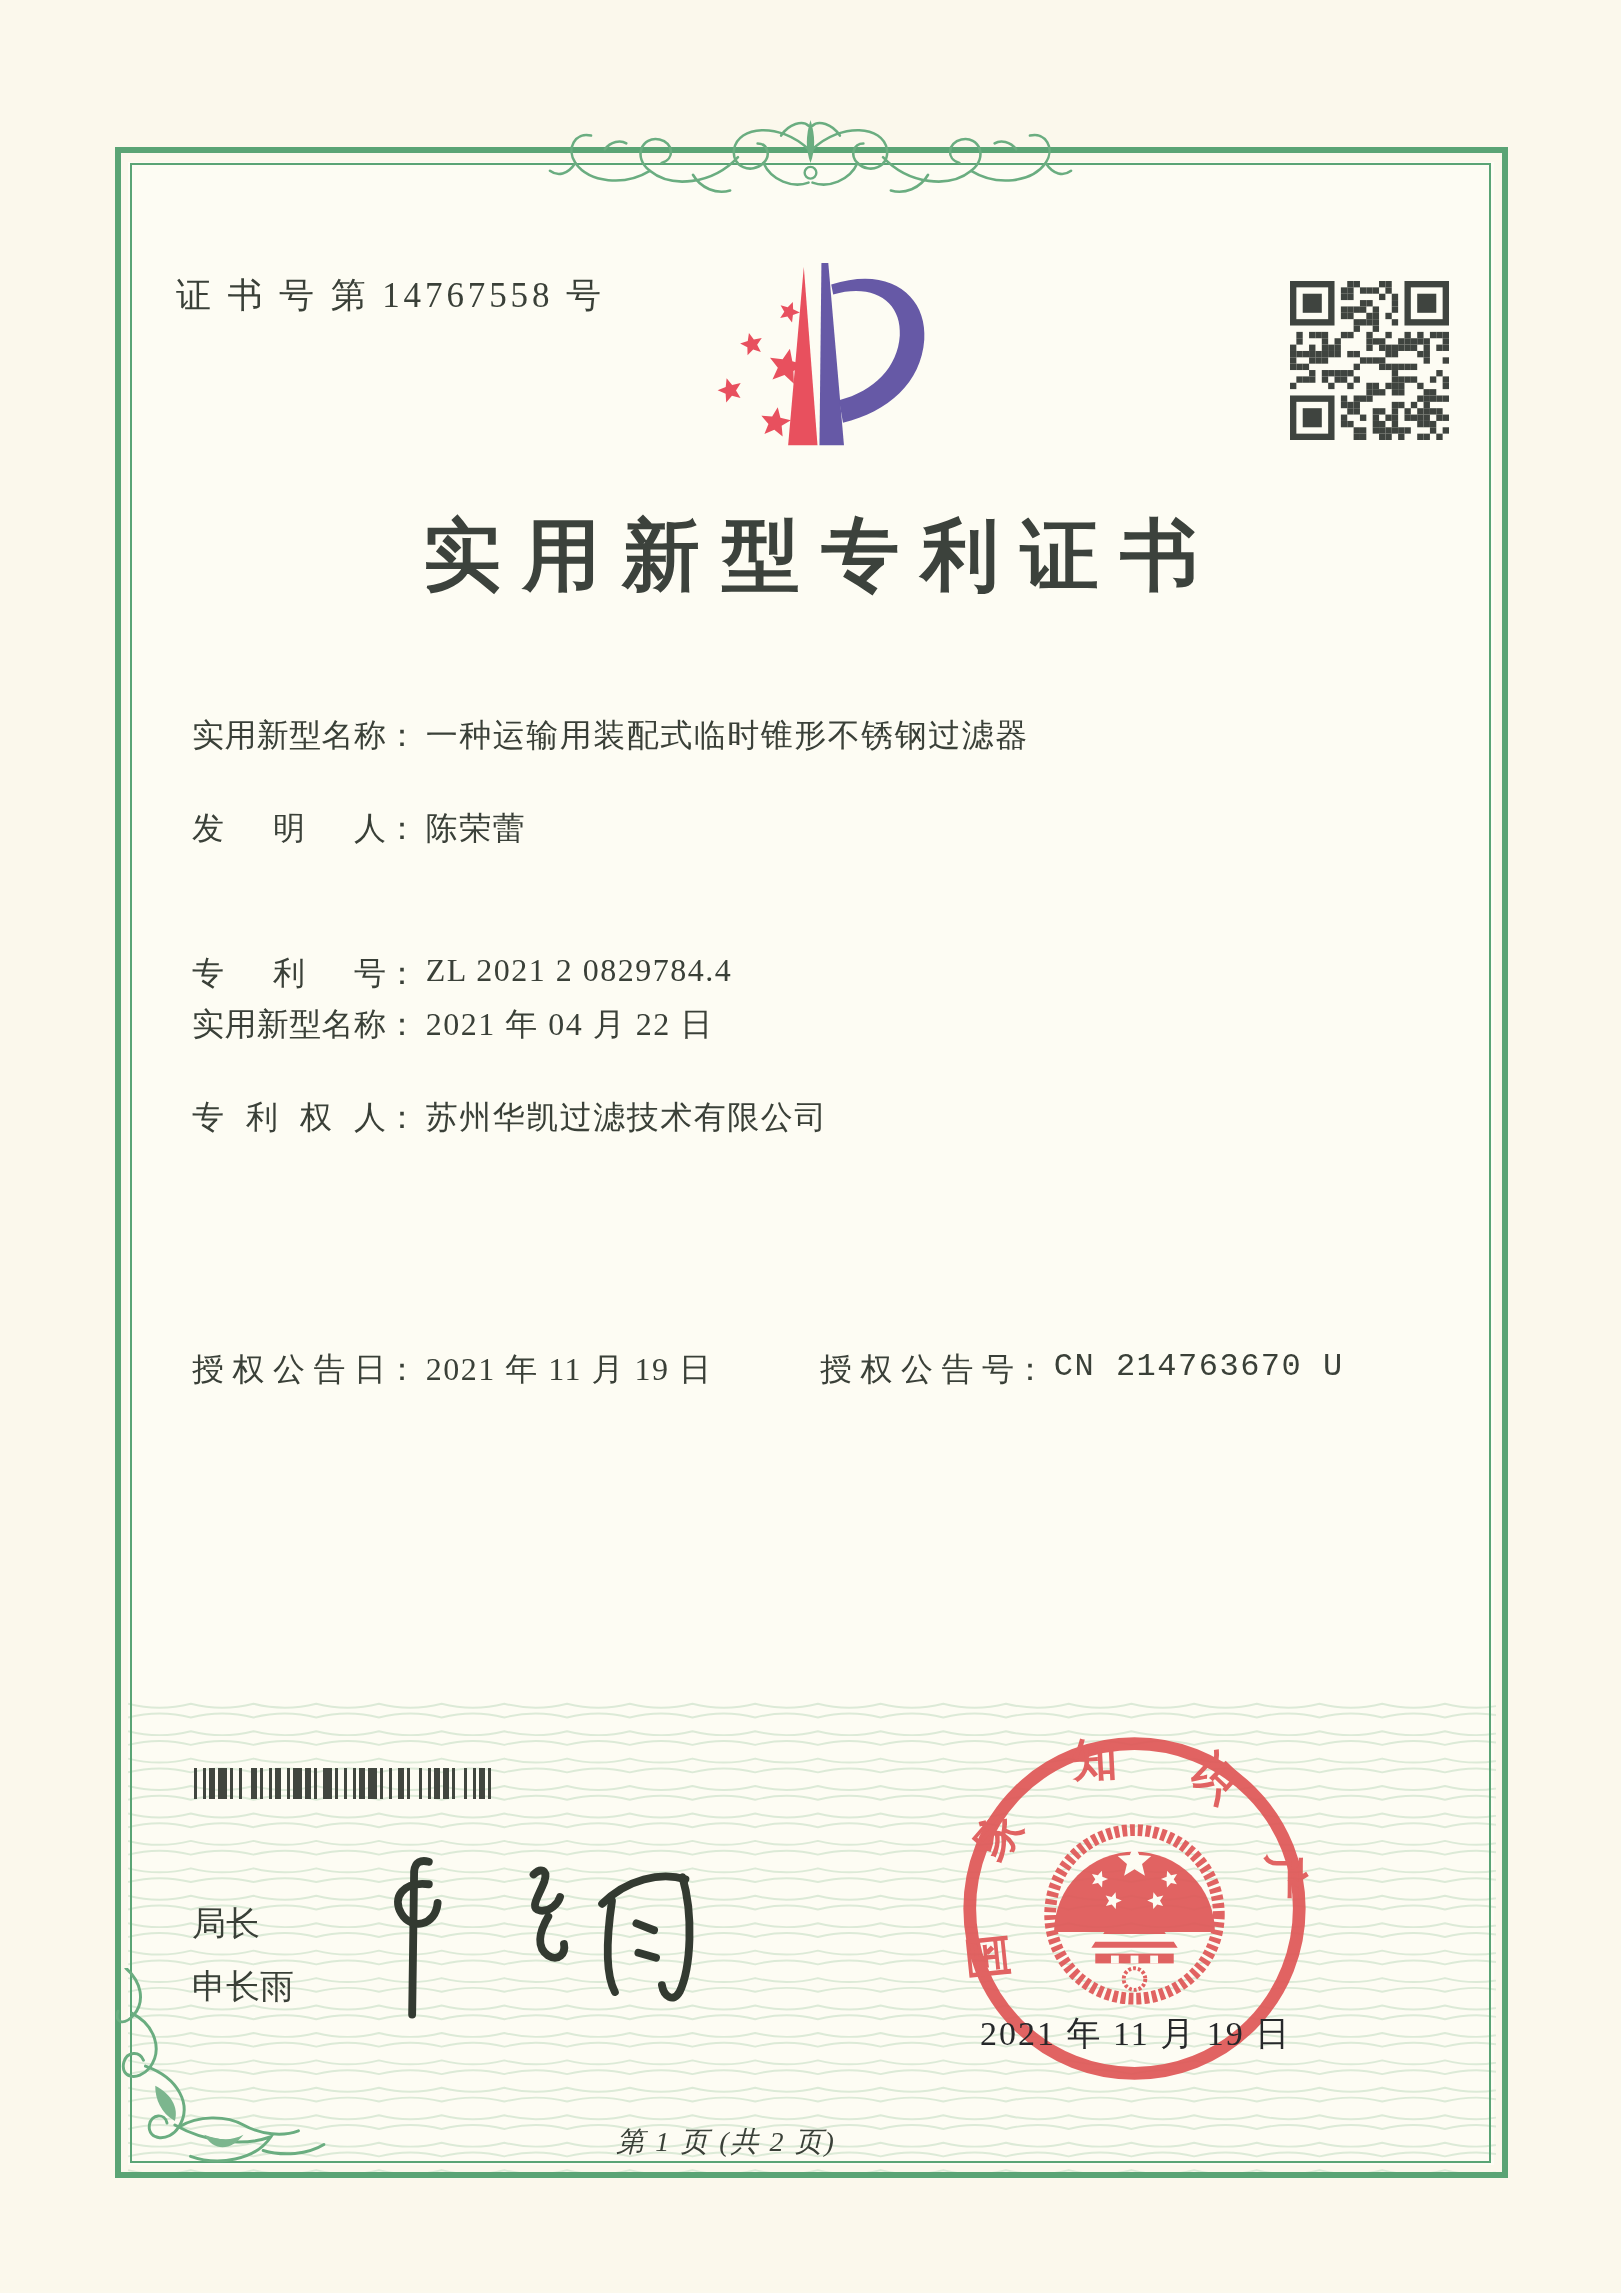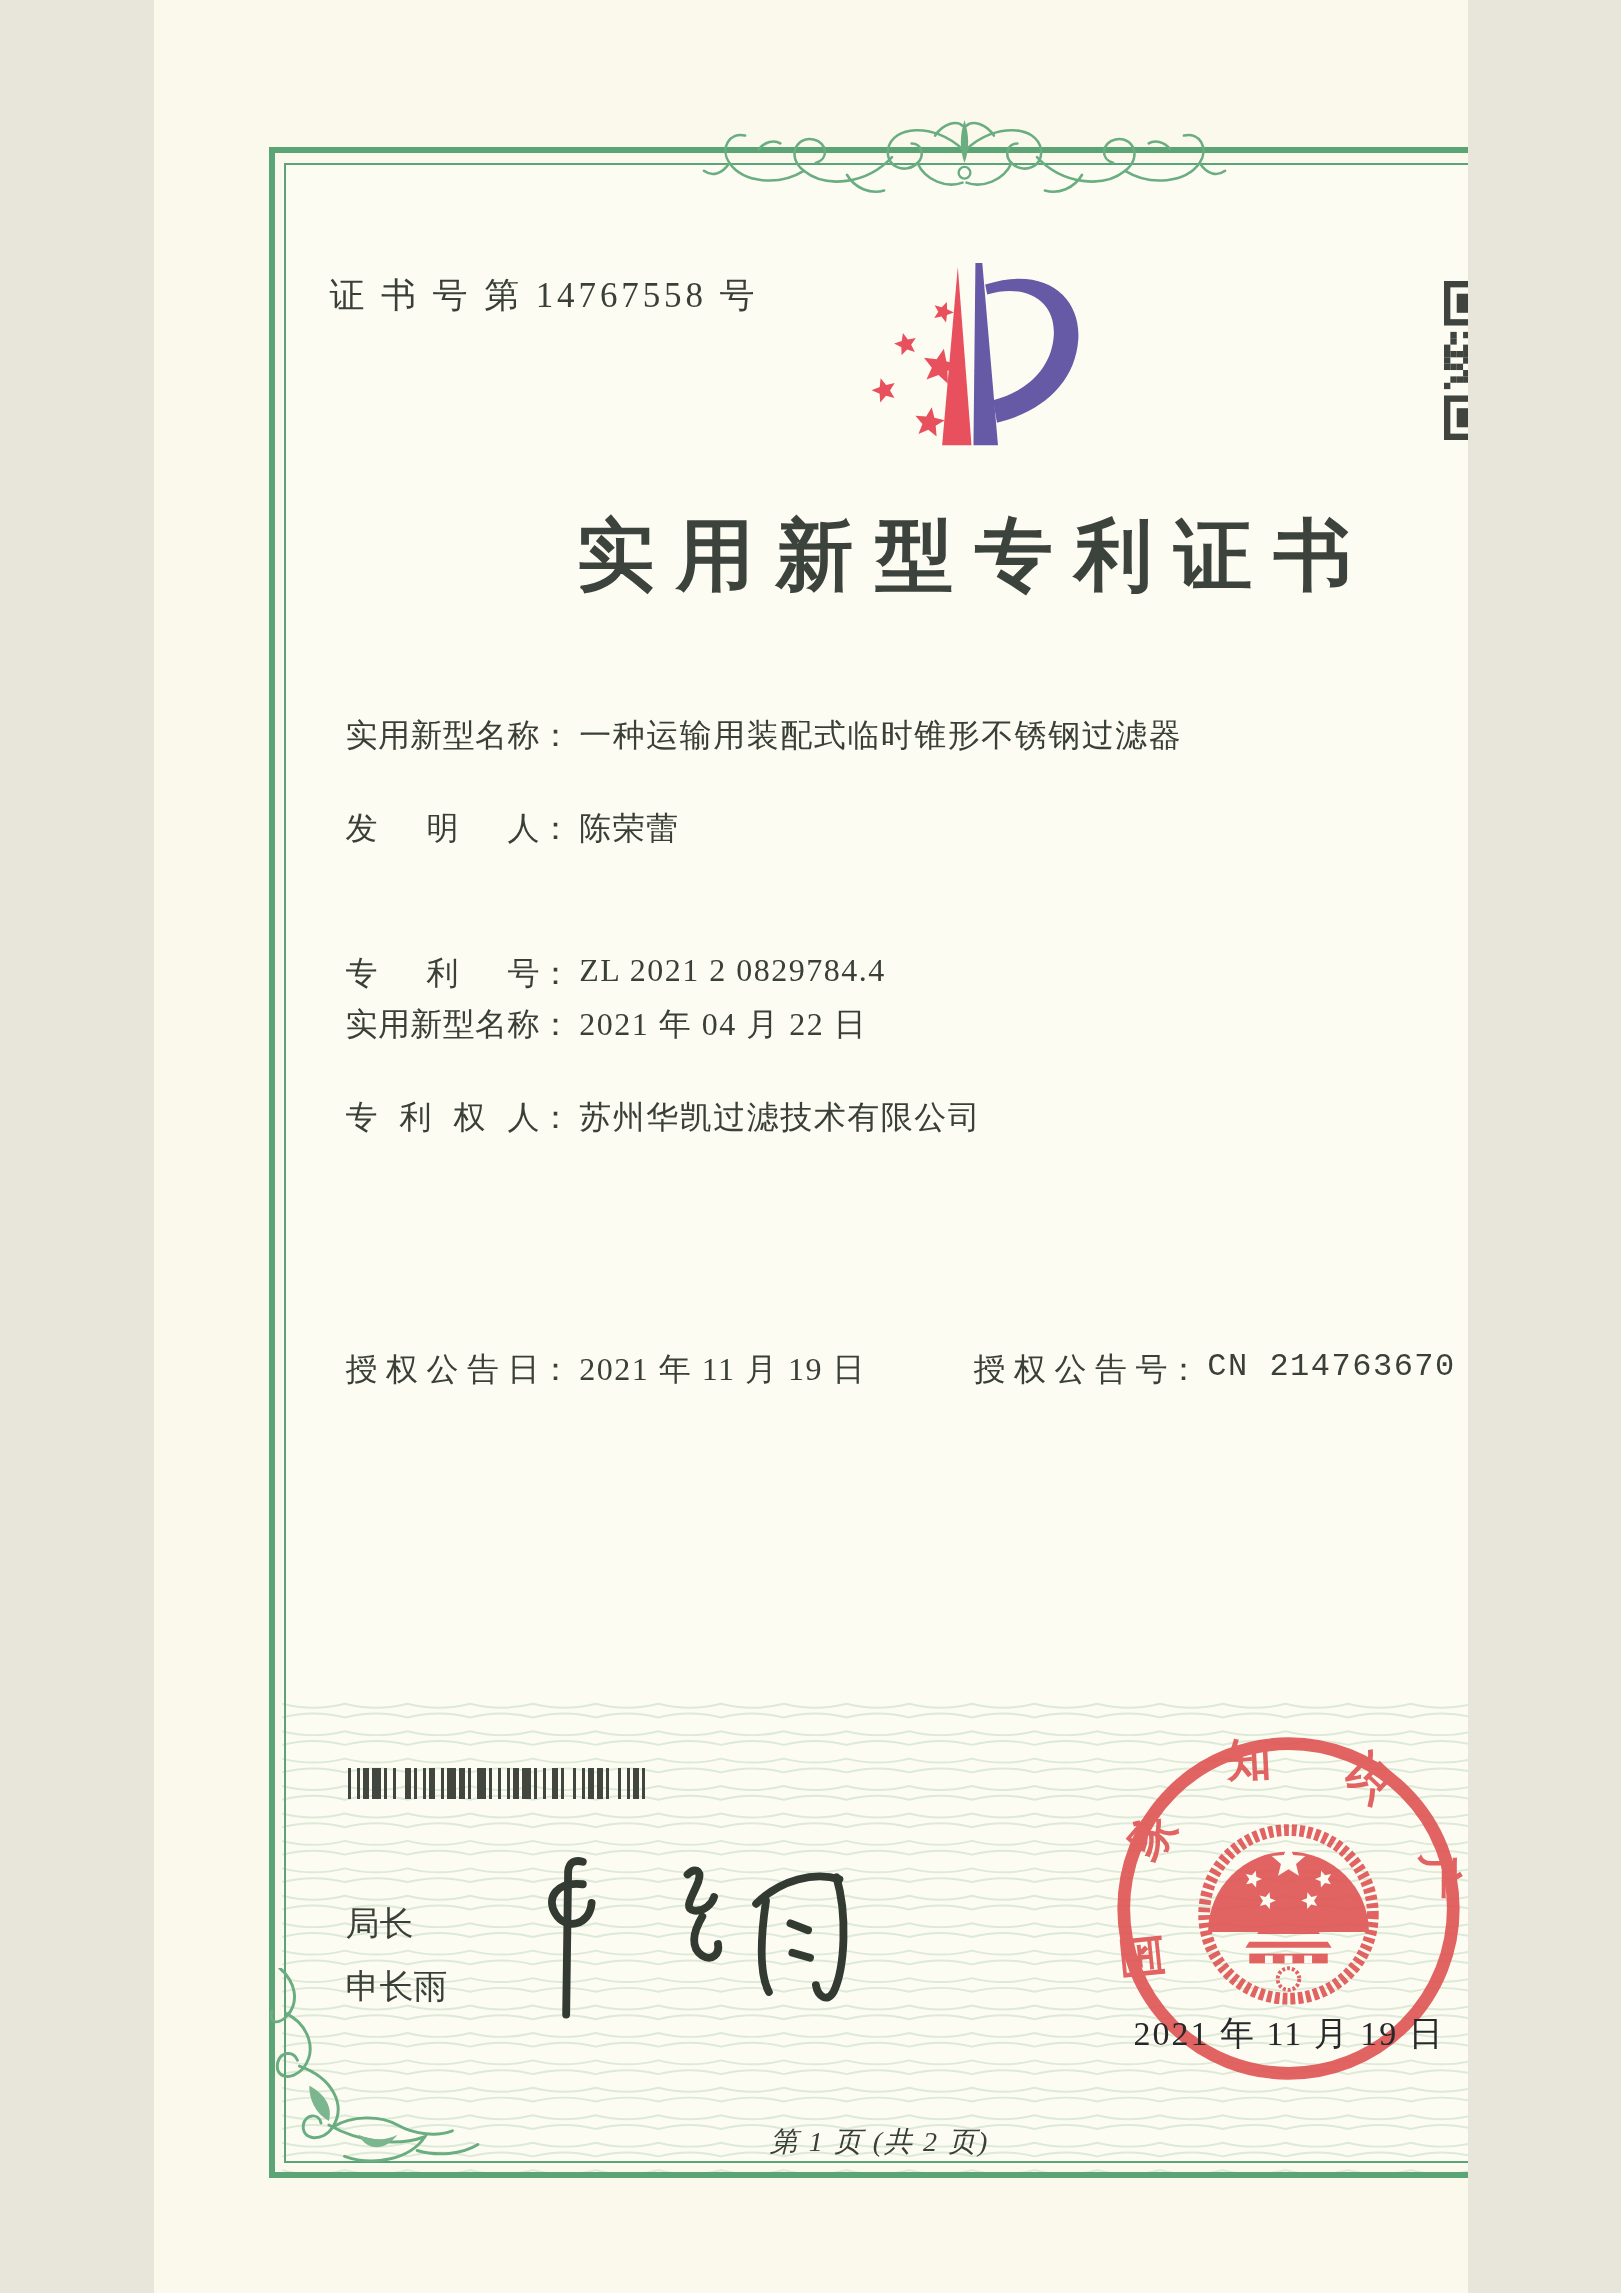--- a/index.html
+++ b/index.html
@@ -1,17 +1,17 @@
 <!DOCTYPE html>
 <html><head>
 <meta charset="utf-8">
 <style>
   html,body{margin:0;padding:0;background:#e8e6da;}
   .page{
-    position:relative;width:1314px;height:2294px;margin:0 auto;
+    position:relative;width:1621px;height:2294px;margin:0 auto;
     background:#fbf8ec;overflow:hidden;
     font-family:"Liberation Serif","DejaVu Serif",serif;color:#3a4038;
   }
   .paper{position:absolute;left:128px;top:162px;width:1366px;height:2003px;background:#fdfcf3;z-index:0;}
   .frame-outer{position:absolute;left:115px;top:147px;width:1393px;height:2031px;
     border:6.9px solid #5aa475;box-sizing:border-box;z-index:2;pointer-events:none;}
   .frame-inner{position:absolute;left:130px;top:163px;width:1361px;height:2000px;
     border:2px solid #5aa475;box-sizing:border-box;z-index:2;pointer-events:none;}
   .abs{position:absolute;}
   .cert-number{left:176px;top:272px;font-size:35px;letter-spacing:3.9px;z-index:4;}

